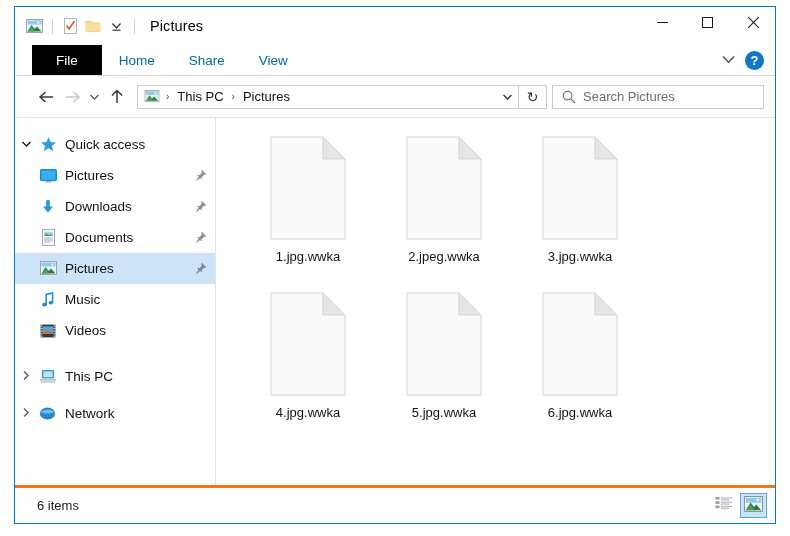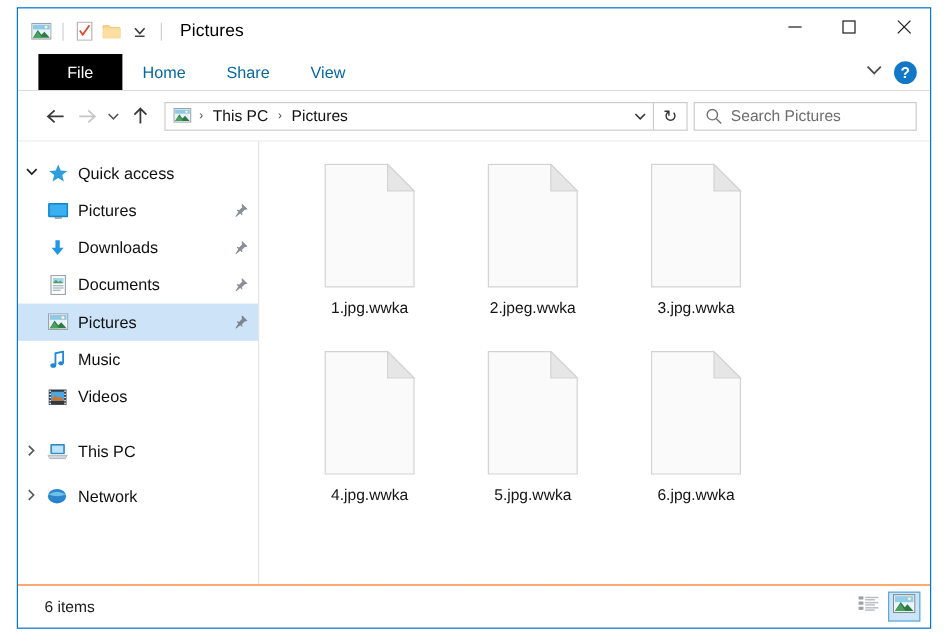--- a/index.html
+++ b/index.html
@@ -218,21 +218,21 @@
     background: #ffffff;
     display: flex;
     align-items: center;
     justify-content: center;
     font-size: 14px;
     color: #333;
     box-sizing: border-box;
     flex: 0 0 auto;
   }
   .searchbox {
-    width: 186px;
+    width: 212px;
     height: 24px;
     margin-left: 5px;
     border: 1px solid #cccccc;
     background: #ffffff;
     display: flex;
     align-items: center;
     box-sizing: border-box;
     flex: 0 0 auto;
   }
   .search-ph {
@@ -332,21 +332,21 @@
     margin-top: 9px;
     text-align: right;
     white-space: nowrap;
   }
 
   
   .statusbar {
     height: 35px;
     min-height: 35px;
     background: #ffffff;
-    border-top: 1px solid #f97316;
+    border-top: 3px solid #f97316;
     display: flex;
     align-items: center;
     padding: 0 8px 0 22px;
     position: relative;
     z-index: 6;
   }
   .status-text {
     font-size: 13px;
     color: #1b1b1b;
   }

